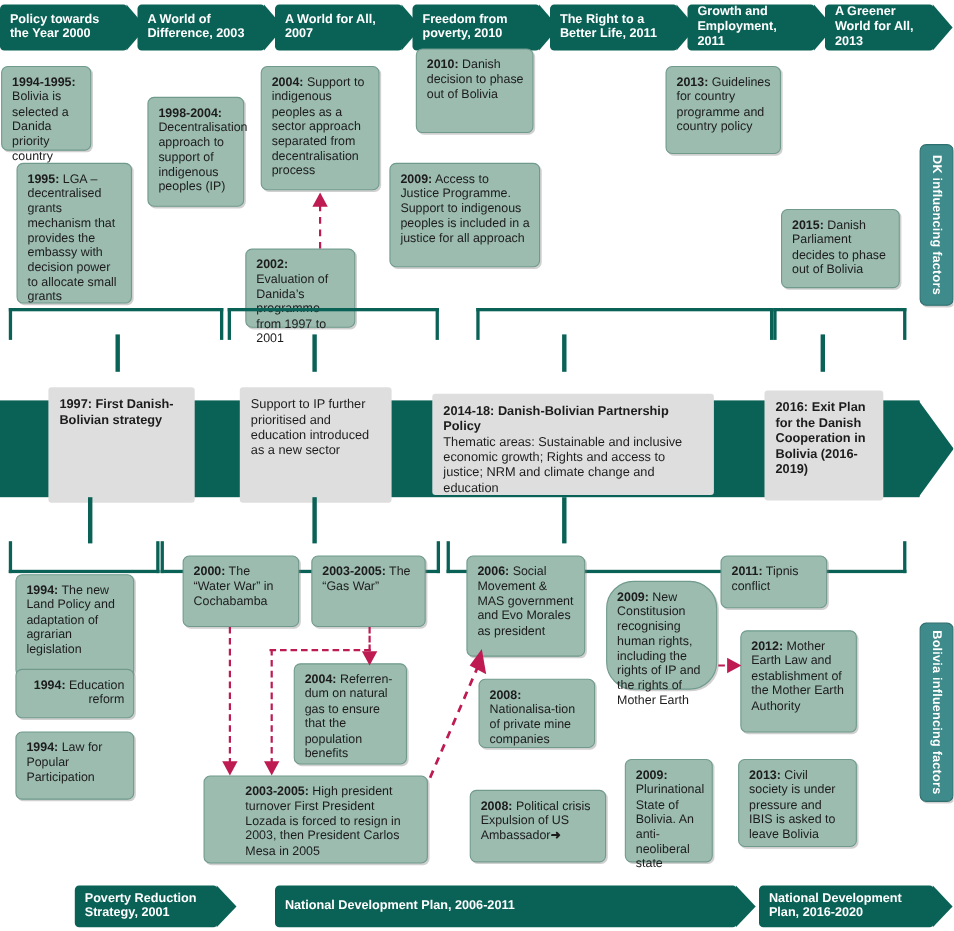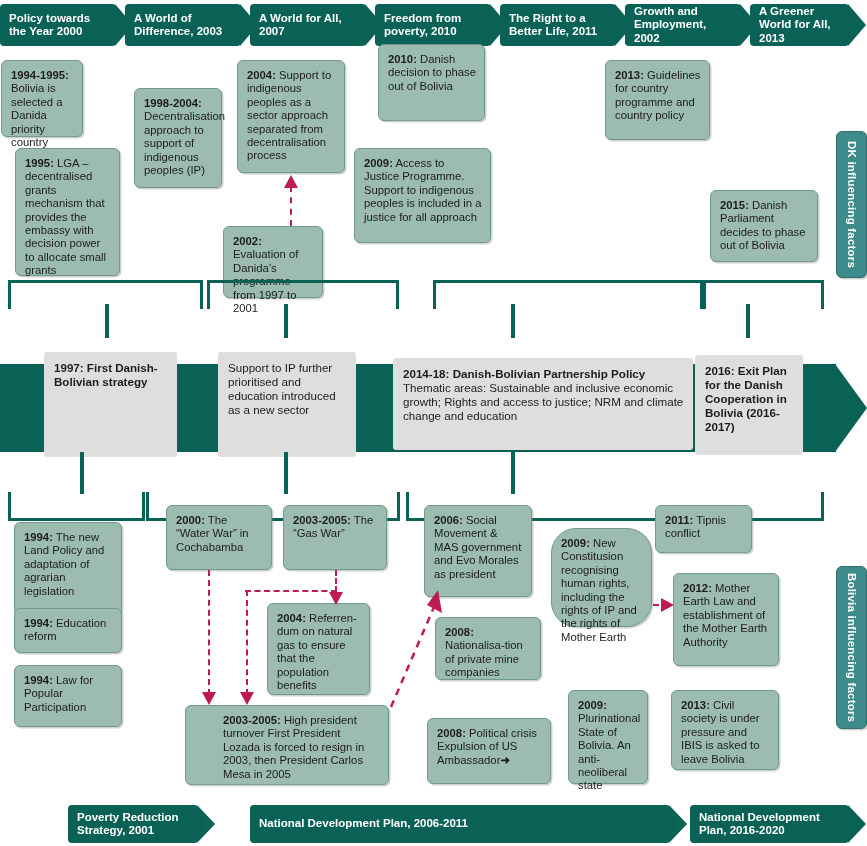--- a/index.html
+++ b/index.html
@@ -149,21 +149,21 @@
   </div>
   <div class="abs arrow" style="left:375px;top:4px;width:116px;height:42px;">
     <span>Freedom from poverty, 2010</span>
     <i class="tip"></i>
   </div>
   <div class="abs arrow" style="left:500px;top:4px;width:116px;height:42px;">
     <span>The Right to a Better Life, 2011</span>
     <i class="tip"></i>
   </div>
   <div class="abs arrow" style="left:625px;top:4px;width:116px;height:42px;">
-    <span>Growth and Employment, 2002</span>
+    <span>Growth and Employment, 2011</span>
     <i class="tip"></i>
   </div>
   <div class="abs arrow" style="left:750px;top:4px;width:99px;height:42px;">
     <span>A Greener World for All, 2013</span>
     <i class="tip"></i>
   </div>
 
   <div class="sidetab" style="left:836px;top:131px;width:29px;height:145px;">
     <span>DK influencing factors</span>
   </div>
@@ -214,46 +214,46 @@
   <div class="centerbar">
     <i class="tip"></i>
   </div>
 
   <div class="abs gbox" style="left:44px;top:352px;width:133px;height:105px;">
     <b>1997: First Danish-Bolivian strategy</b>
   </div>
   <div class="abs gbox" style="left:218px;top:352px;width:138px;height:105px;">
     <div>Support to IP further prioritised and education introduced as a new sector</div>
   </div>
-  <div class="abs gbox" style="left:393px;top:358px;width:300px;height:92px;">
+  <div class="abs gbox" style="left:393px;top:358px;width:256px;height:92px;">
     <b>2014-18: Danish-Bolivian Partnership Policy</b>
     <div>Thematic areas: Sustainable and inclusive economic growth; Rights and access to justice; NRM and climate change and education</div>
   </div>
   <div class="abs gbox" style="left:695px;top:355px;width:108px;height:100px;">
-    <b>2016: Exit Plan for the Danish Cooperation in Bolivia (2016-2017)</b>
+    <b>2016: Exit Plan for the Danish Cooperation in Bolivia (2016-2019)</b>
     <div></div>
   </div>
 
   <div class="stem" style="left:80px;top:452px;height:42px;"></div>
   <div class="brk down" style="left:8px;top:492px;width:131px;height:26px;"></div>
 
   <div class="stem" style="left:284px;top:452px;height:42px;"></div>
   <div class="brk down" style="left:146px;top:492px;width:248px;height:26px;"></div>
 
   <div class="stem" style="left:511px;top:452px;height:42px;"></div>
   <div class="brk down" style="left:406px;top:492px;width:412px;height:26px;"></div>
 
   <div class="sidetab" style="left:836px;top:566px;width:29px;height:161px;">
     <span>Bolivia influencing factors</span>
   </div>
 
   <div class="abs fbox" style="left:14px;top:505px;width:108px;height:93px;margin-top:17px;">
     <b>1994:</b><span> The new Land Policy and adaptation of agrarian legislation</span>
   </div>
-  <div class="abs fbox" style="left:14px;top:608px;width:108px;height:45px;">
+  <div class="abs fbox" style="left:14px;top:608px;width:108px;height:45px;text-align:right;">
     <b>1994:</b><span> Education reform</span>
   </div>
   <div class="abs fbox" style="left:14px;top:665px;width:108px;height:62px;">
     <b>1994:</b><span> Law for Popular Participation</span>
   </div>
 
   <div class="abs fbox" style="left:166px;top:505px;width:106px;height:65px;">
     <b>2000:</b><span> The “Water War” in Cochabamba</span>
   </div>
   <div class="abs fbox" style="left:283px;top:505px;width:104px;height:65px;">

